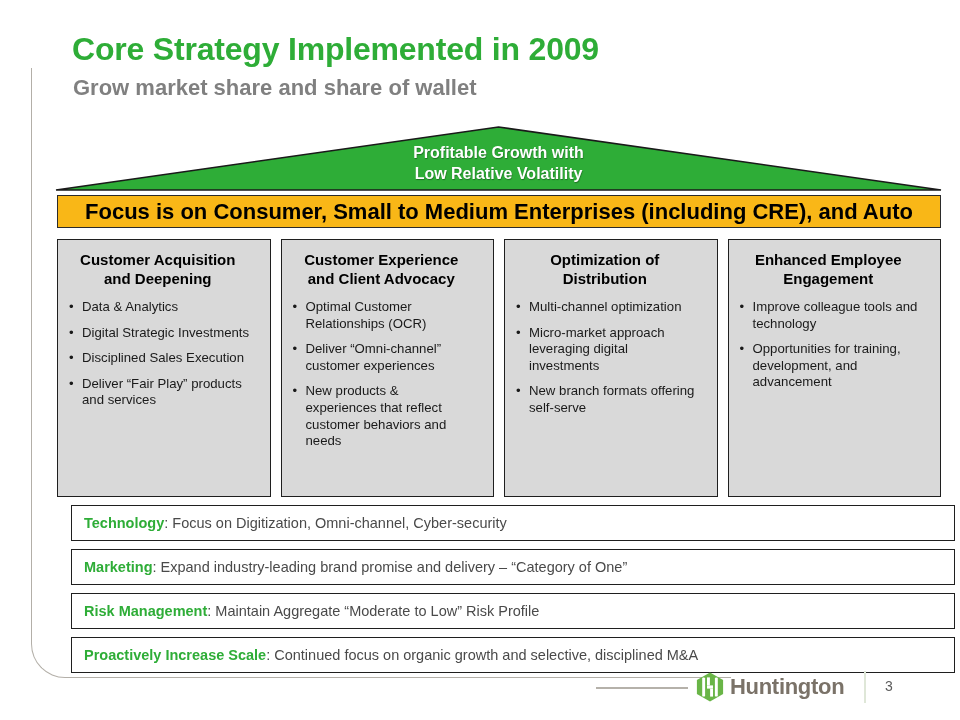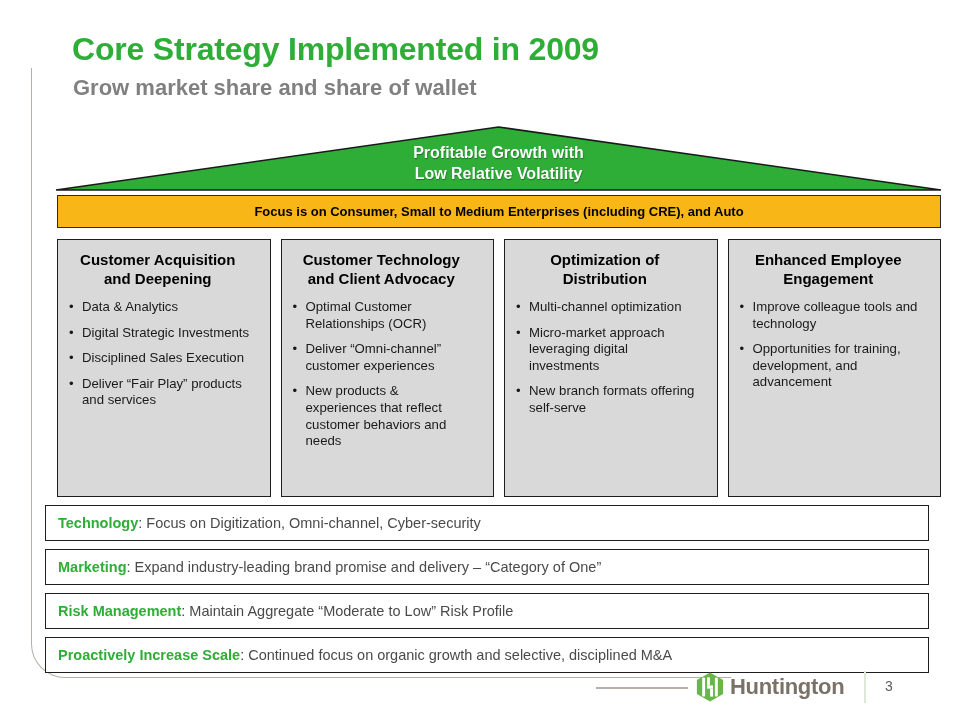--- a/index.html
+++ b/index.html
@@ -85,21 +85,21 @@
     top: 195px;
     width: 884px;
     height: 33px;
     background: #F9B717;
     border: 1.5px solid #2b2b2b;
     box-sizing: border-box;
     display: flex;
     align-items: center;
     justify-content: center;
     color: #000000;
-    font-size: 13px;
+    font-size: 22px;
     font-weight: bold;
     white-space: nowrap;
   }
 
   
   .panels {
     position: absolute;
     left: 57px;
     top: 239px;
     width: 884px;
@@ -143,21 +143,21 @@
     left: 3px;
     top: 0;
     font-size: 13.2px;
     line-height: 16.6px;
     color: #1a1a1a;
   }
 
   
   .bars {
     position: absolute;
-    left: 45px;
+    left: 71px;
     top: 505px;
     width: 884px;
   }
   .bar {
     height: 36px;
     background: #ffffff;
     border: 1.5px solid #1f1f1f;
     box-sizing: border-box;
     display: flex;
     align-items: center;
@@ -247,21 +247,21 @@
       <div class="panel-title">Customer Acquisition and Deepening</div>
       <ul class="panel-list">
         <li><span class="bullet">•</span><span>Data &amp; Analytics</span></li>
         <li><span class="bullet">•</span><span>Digital Strategic Investments</span></li>
         <li><span class="bullet">•</span><span>Disciplined Sales Execution</span></li>
         <li><span class="bullet">•</span><span>Deliver “Fair Play” products and services</span></li>
       </ul>
     </div>
 
     <div class="panel">
-      <div class="panel-title">Customer Technology and Client Advocacy</div>
+      <div class="panel-title">Customer Experience and Client Advocacy</div>
       <ul class="panel-list">
         <li><span class="bullet">•</span><span>Optimal Customer Relationships (OCR)</span></li>
         <li><span class="bullet">•</span><span>Deliver “Omni-channel” customer experiences</span></li>
         <li><span class="bullet">•</span><span>New products &amp; experiences that reflect customer behaviors and needs</span></li>
       </ul>
     </div>
 
     <div class="panel">
       <div class="panel-title">Optimization of Distribution</div>
       <ul class="panel-list">

